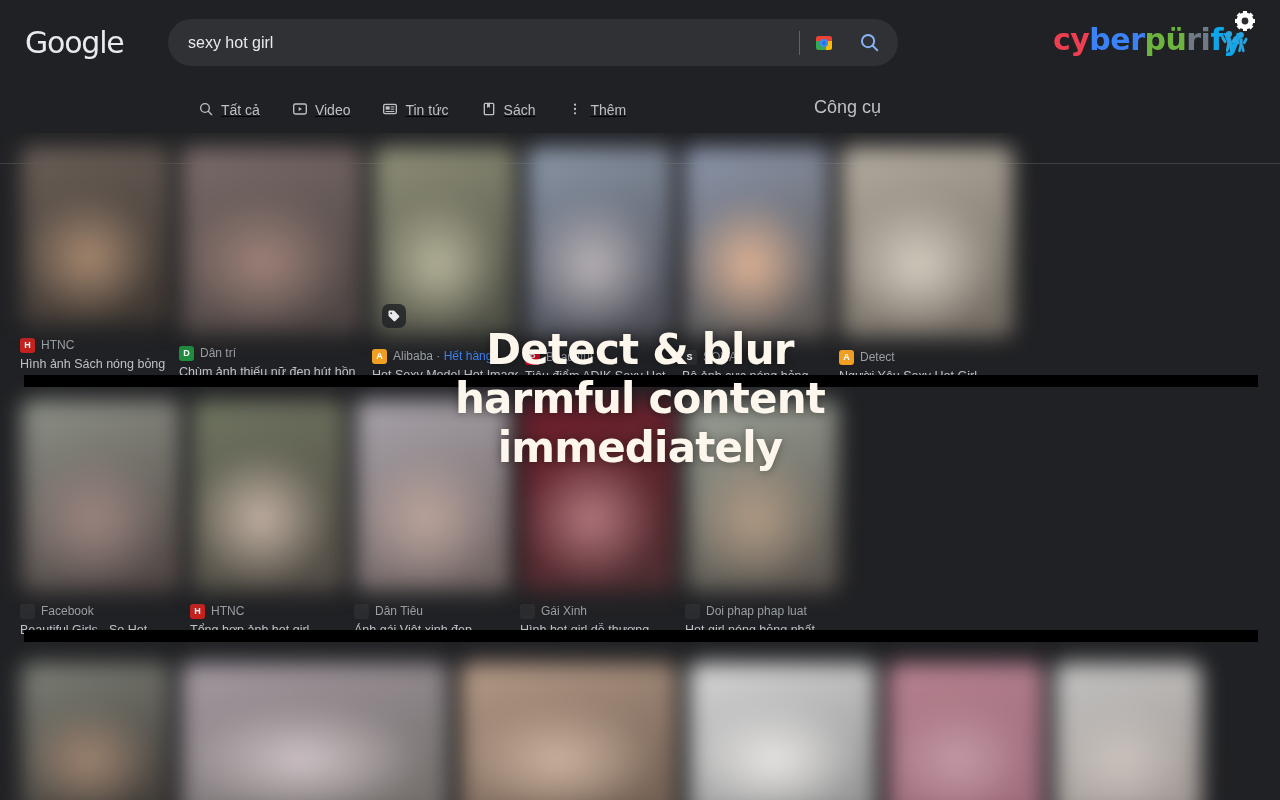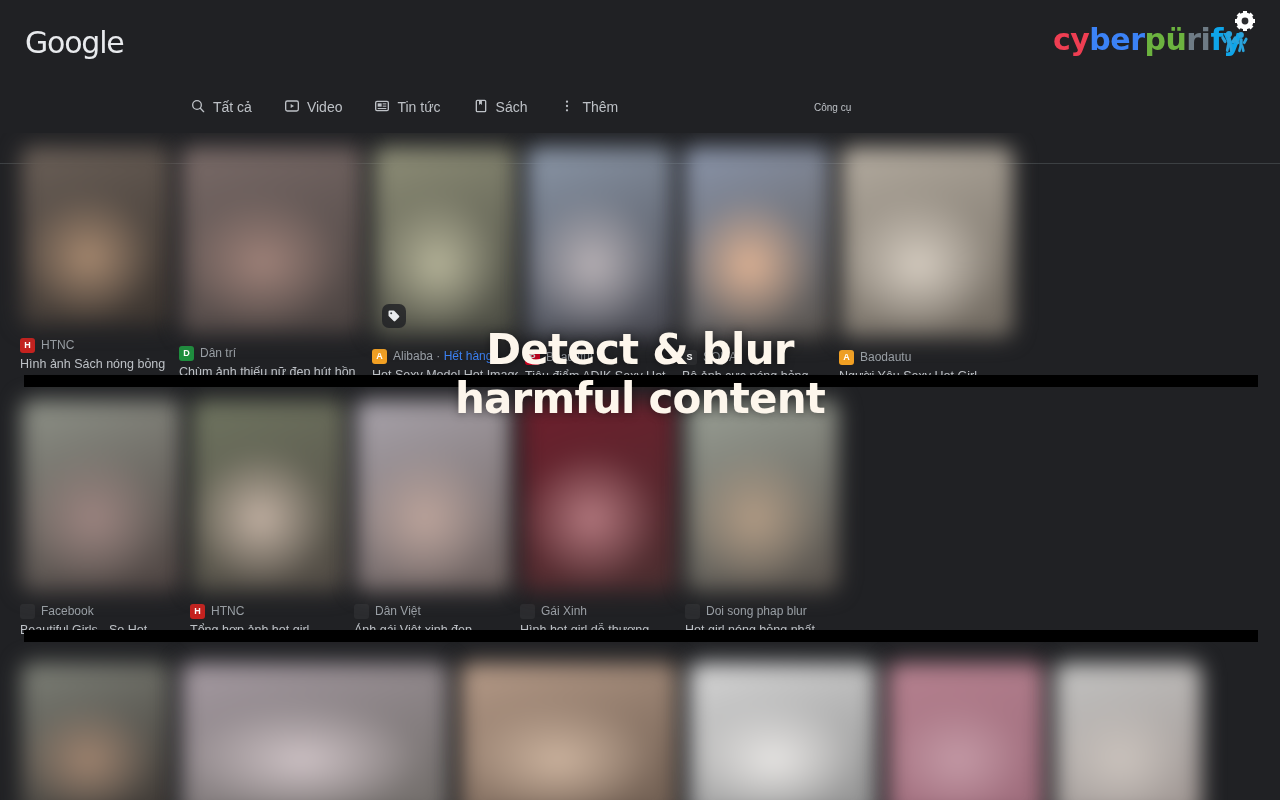--- a/index.html
+++ b/index.html
@@ -48,23 +48,23 @@
     width: 44px; height: 44px; display: flex; align-items: center; justify-content: center;
     cursor: pointer; background: transparent; border: none;
   }
   .search-btn {
     width: 46px; height: 44px; display: flex; align-items: center; justify-content: center;
     cursor: pointer; background: transparent; border: none; margin-right: 6px;
   }
 
   
   .navtabs {
-    position: absolute; left: 168px; top: 88px;
+    position: absolute; left: 176px; top: 88px;
     height: 44px;
-    display: flex; align-items: flex-start;
+    display: flex; align-items: center; text-decoration: underline;
   }
   .navtab {
     display: flex; align-items: center; gap: 7px;
     height: 38px;
     padding: 0 16px;
     color: #bdc1c6;
     font-size: 14px;
     cursor: pointer;
     position: relative;
     white-space: nowrap;
@@ -72,21 +72,21 @@
   .navtab:first-child { padding-left: 22px; }
   .navtab.active { color: #8ab4f8; }
   .navtab.active::after {
     content: ""; position: absolute;
     left: 0; right: 0; bottom: -6px; height: 3px;
     background: #8ab4f8; border-radius: 2px;
   }
   .tools-btn {
     position: absolute; left: 814px; top: 88px;
     height: 38px; display: flex; align-items: center;
-    color: #bdc1c6; font-size: 10px; cursor: pointer;
+    color: #bdc1c6; font-size: 18px; cursor: pointer;
   }
 
   
   .cp-logo {
     position: absolute; right: 38px; top: 22px;
     display: flex; align-items: baseline;
     font-family: "DejaVu Sans", sans-serif;
     font-weight: 700;
     font-size: 30px;
     letter-spacing: -0.5px;
@@ -172,20 +172,39 @@
     text-shadow: 0 1px 10px rgba(0,0,0,0.35);
   }
 </style>
 </head>
 <body>
 
 <div class="header">
 
   <div class="logo">Google</div>
 
+  <div class="searchbox">
+    <input class="search-input" type="text" value="sexy hot girl" style="">
+    <span class="search-divider"></span>
+    <button class="lens-btn">
+      <svg width="24" height="24" viewBox="0 0 24 24" aria-hidden="true">
+        <path d="M4 7.5A2.5 2.5 0 0 1 6.5 5h11A2.5 2.5 0 0 1 20 7.5V10H4V7.5z" fill="#ea4335"></path>
+        <path d="M20 10v6.5a2.5 2.5 0 0 1-2.5 2.5H14v-9h6z" fill="#fbbc05"></path>
+        <path d="M14 19H6.5A2.5 2.5 0 0 1 4 16.5V10h10v9z" fill="#34a853"></path>
+        <circle cx="12" cy="12" r="4.1" fill="#4285f4"></circle>
+        <circle cx="12" cy="12" r="1.9" fill="#1a73e8"></circle>
+      </svg>
+    </button>
+    <button class="search-btn">
+      <svg width="23" height="23" viewBox="0 0 24 24" aria-hidden="true">
+        <circle cx="10.5" cy="10.5" r="6.4" fill="none" stroke="#8ab4f8" stroke-width="2"></circle>
+        <line x1="15.4" y1="15.4" x2="20.2" y2="20.2" stroke="#8ab4f8" stroke-width="2" stroke-linecap="round"></line>
+      </svg>
+    </button>
+  </div>
 
   <div class="navtabs">
 
     <div class="navtab">
       <span>
         <svg width="16" height="16" viewBox="0 0 24 24">
             <circle cx="10.5" cy="10.5" r="6.5" fill="none" stroke="#bdc1c6" stroke-width="2"></circle>
             <line x1="15.5" y1="15.5" x2="20.5" y2="20.5" stroke="#bdc1c6" stroke-width="2" stroke-linecap="round"></line>
           </svg>
       </span>
@@ -336,21 +355,21 @@
           <span class="src">SOHA</span>
         </div>
         <div class="caption">Bộ ảnh cực nóng bỏng</div>
       </div>
       <div class="tile" style="width: 176px;">
         <div class="thumb" style="width: 176px; height: 194px;">
           <div class="thumb-inner" style="background: radial-gradient(70% 55% at 45% 62%, rgb(214, 205, 193) 0%, rgba(0, 0, 0, 0) 65%), linear-gradient(160deg, rgb(180, 172, 160) 0%, rgb(110, 103, 94) 100%);"></div>
         </div>
         <div class="meta">
           <span class="favicon" style="background: rgb(242, 160, 35);">A</span>
-          <span class="src">Baodautu</span>
+          <span class="src">Detect</span>
         </div>
         <div class="caption">Người Yêu Sexy Hot Girl</div>
       </div>
     </div>
     <div class="grid-row" style="top: 265px;">
       <div class="tile" style="width: 163px;">
         <div class="thumb" style="width: 163px; height: 195px;">
           <div class="thumb-inner" style="background: radial-gradient(70% 55% at 45% 62%, rgb(157, 132, 128) 0%, rgba(0, 0, 0, 0) 65%), linear-gradient(160deg, rgb(142, 146, 136) 0%, rgb(77, 66, 64) 100%);"></div>
         </div>
         <div class="meta">
@@ -368,41 +387,41 @@
           <span class="src">HTNC</span>
         </div>
         <div class="caption">Tổng hợp ảnh hot girl</div>
       </div>
       <div class="tile" style="width: 159px;">
         <div class="thumb" style="width: 159px; height: 195px;">
           <div class="thumb-inner" style="background: radial-gradient(70% 55% at 45% 62%, rgb(189, 164, 155) 0%, rgba(0, 0, 0, 0) 65%), linear-gradient(160deg, rgb(169, 164, 172) 0%, rgb(108, 95, 92) 100%);"></div>
         </div>
         <div class="meta">
           <span class="favicon" style="background: rgb(43, 44, 47);"></span>
-          <span class="src">Dân Việt</span>
+          <span class="src">Dân Tiêu</span>
         </div>
         <div class="caption">Ảnh gái Việt xinh đẹp</div>
       </div>
       <div class="tile" style="width: 158px;">
         <div class="thumb" style="width: 158px; height: 195px;">
           <div class="thumb-inner" style="background: radial-gradient(70% 55% at 45% 62%, rgb(181, 122, 128) 0%, rgba(0, 0, 0, 0) 65%), linear-gradient(160deg, rgb(110, 30, 44) 0%, rgb(74, 47, 48) 100%);"></div>
         </div>
         <div class="meta">
           <span class="favicon" style="background: rgb(43, 44, 47);"></span>
           <span class="src">Gái Xinh</span>
         </div>
         <div class="caption">Hình hot girl dễ thương</div>
       </div>
       <div class="tile" style="width: 155px;">
         <div class="thumb" style="width: 155px; height: 195px;">
           <div class="thumb-inner" style="background: radial-gradient(70% 55% at 45% 62%, rgb(178, 155, 132) 0%, rgba(0, 0, 0, 0) 65%), linear-gradient(160deg, rgb(154, 160, 150) 0%, rgb(87, 80, 74) 100%);"></div>
         </div>
         <div class="meta">
           <span class="favicon" style="background: rgb(43, 44, 47);"></span>
-          <span class="src">Doi song phap blur</span>
+          <span class="src">Doi phap phap luat</span>
         </div>
         <div class="caption">Hot girl nóng bỏng nhất</div>
       </div>
     </div>
     <div class="grid-row" style="top: 528px;">
       <div class="tile" style="width: 152px;">
         <div class="thumb" style="width: 152px; height: 160px;">
           <div class="thumb-inner" style="background: radial-gradient(70% 55% at 45% 62%, rgb(161, 132, 111) 0%, rgba(0, 0, 0, 0) 65%), linear-gradient(160deg, rgb(126, 129, 120) 0%, rgb(59, 53, 49) 100%);"></div>
         </div>
       </div>
@@ -432,13 +451,14 @@
         </div>
       </div>
     </div>
     <div class="censor-bar" style="left: 24px; top: 242px; width: 1234px; height: 12px;"></div>
     <div class="censor-bar" style="left: 24px; top: 497px; width: 1234px; height: 12px;"></div>
   </div>
 
 <div class="overlay-headline">
   <div>Detect &amp; blur</div>
   <div>harmful content</div>
+  <div>immediately</div>
 </div>
 
 </body></html>

